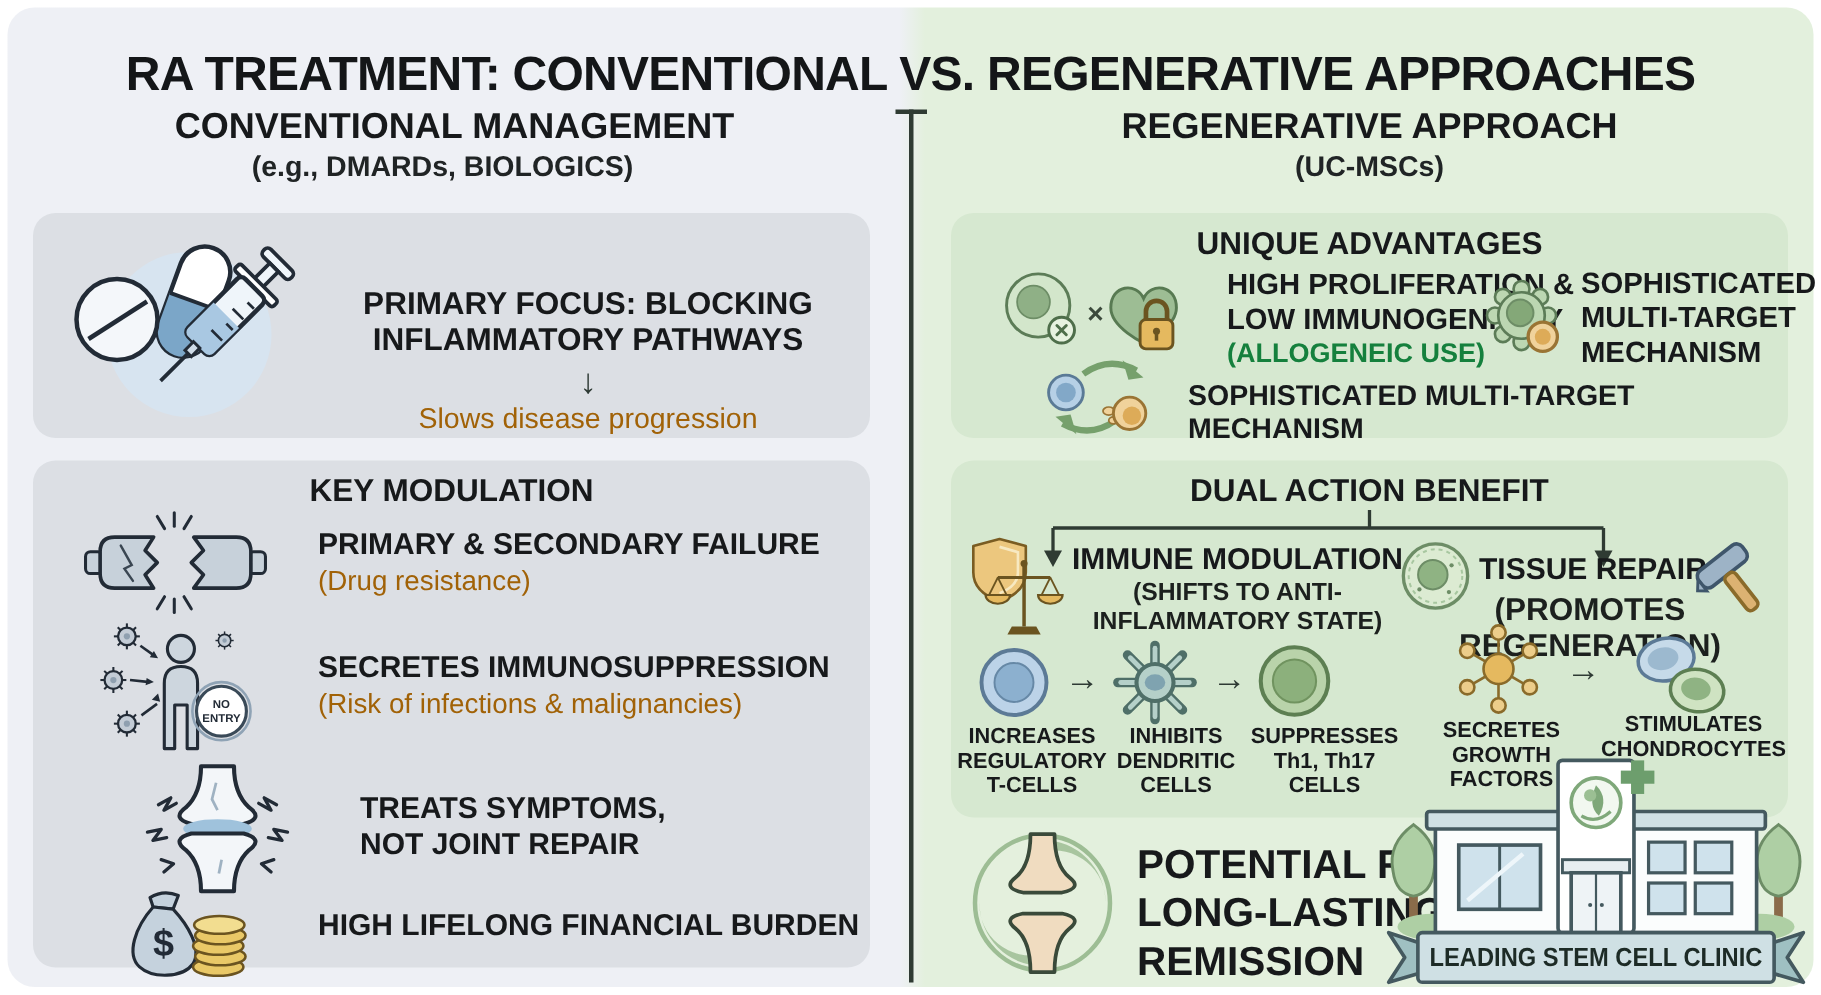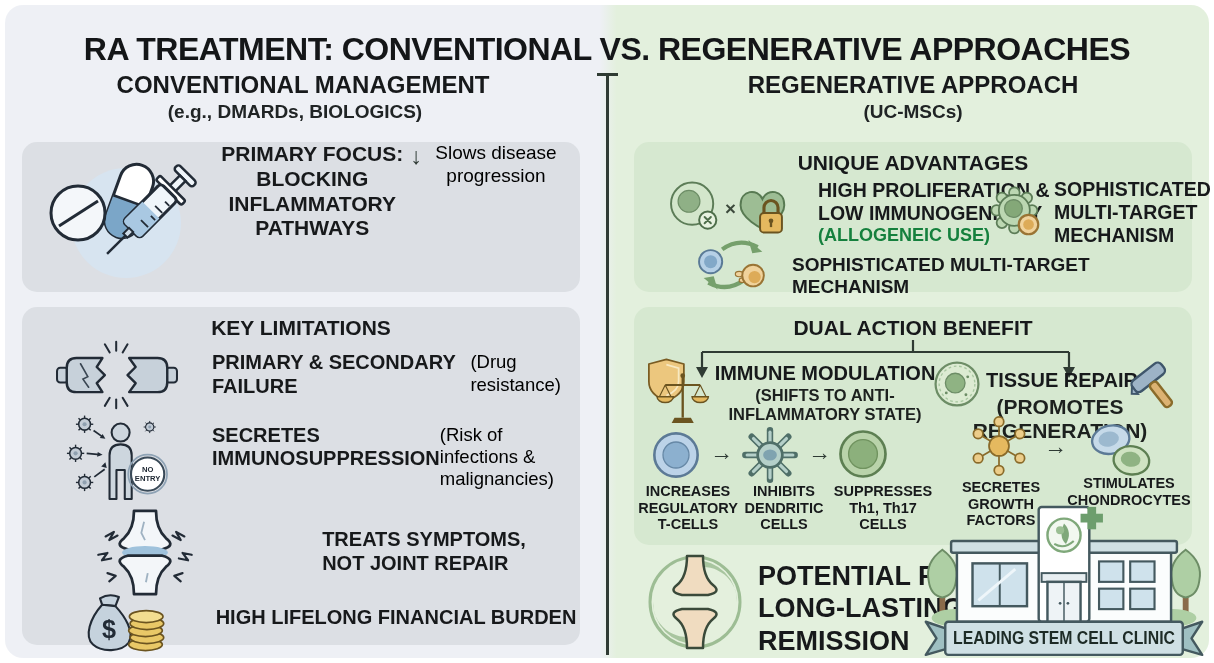--- a/index.html
+++ b/index.html
@@ -9,25 +9,25 @@
   #card{left:5px;top:5px;width:1204px;height:653px;border-radius:18px;
         background:linear-gradient(90deg,#eef0f5 0,#eef0f5 49.4%,#e3f0dd 50.8%,#e3f0dd 100%);}
   .box{border-radius:15px;}
   .box.gray{background:#dcdfe4;}
   .box.green{background:#d6e8d0;}
   #main-title{top:17px;left:0;width:100%;text-align:center;font-size:32px;font-weight:800;color:#141618;letter-spacing:-0.5px;margin-top:14px;}
   .col-head{font-size:24px;font-weight:800;text-align:center;width:558px;color:#17191b;}
   .col-sub{font-size:19px;font-weight:700;text-align:center;width:558px;color:#202425;}
   .pre{white-space:pre-line;}
   .b20{font-size:20px;font-weight:800;line-height:1.18;color:#17191b;}
-  .r18{font-size:18.5px;font-weight:500;color:#000000;line-height:1.2;}
+  .r18{font-size:18.5px;font-weight:500;color:#a16207;line-height:1.2;}
   .sec-head{width:100%;text-align:center;font-size:21px;font-weight:800;color:#17191b;}
   .row{display:flex;align-items:center;}
   .icol{width:190px;display:flex;justify-content:center;align-items:center;flex:none;}
-  .tcol{flex:1;display:flex;flex-direction:row;justify-content:center;}
+  .tcol{flex:1;display:flex;flex-direction:column;justify-content:flex-end;}
   .step-lb{font-size:14.5px;font-weight:800;line-height:1.14;text-align:center;color:#17191b;}
   .arrow-ch{font-size:23px;font-weight:700;color:#2e3a34;}
   .divider{background:#2f3b33;}
   svg{display:block;overflow:visible;}
   .svgt{font-family:"Liberation Sans",sans-serif;}
 </style>
 </head>
 <body>
 
 <div id="stage">
@@ -70,21 +70,21 @@
     </svg>
     <div class="abs tcol" style="left:192px;top:0;right:10px;height:100%;text-align:center;">
       <div class="b20 pre" style="font-size:21px;">PRIMARY FOCUS: BLOCKING
 INFLAMMATORY PATHWAYS</div>
       <div class="arrow-ch" style="margin:1px 0;">↓</div>
       <div class="r18" style="font-size:19px;">Slows disease progression</div>
     </div>
   </div>
 
   <div class="abs box gray" style="left:22px;top:307px;width:558px;height:338px;">
-    <div class="abs sec-head" style="top:9px;">KEY LIMITATIONS</div>
+    <div class="abs sec-head" style="top:9px;">KEY MODULATION</div>
 
     <div class="abs row" style="left:0;top:34px;width:100%;height:68px;">
       <div class="icol">
         <svg width="122" height="77" viewBox="0 0 150 95">
           <rect x="1" y="38" width="14" height="18" rx="4" fill="#c7d1da" stroke="#222b36" stroke-width="2.5"></rect>
           <rect x="135" y="38" width="14" height="18" rx="4" fill="#c7d1da" stroke="#222b36" stroke-width="2.5"></rect>
           <path d="M25,26 Q13,26 13,38 V56 Q13,68 25,68 H57 L50,57 L60,47 L50,37 L57,26 Z" fill="#c7d1da" stroke="#222b36" stroke-width="3" stroke-linejoin="round"></path>
           <path d="M125,26 Q137,26 137,38 V56 Q137,68 125,68 H90 L98,57 L88,47 L98,37 L90,26 Z" fill="#c7d1da" stroke="#222b36" stroke-width="3" stroke-linejoin="round"></path>
           <path d="M30,33 l9,16 -6,3 7,10" fill="none" stroke="#3a4652" stroke-width="2" stroke-linecap="round"></path>
           <g stroke="#222b36" stroke-width="2.5" stroke-linecap="round">

